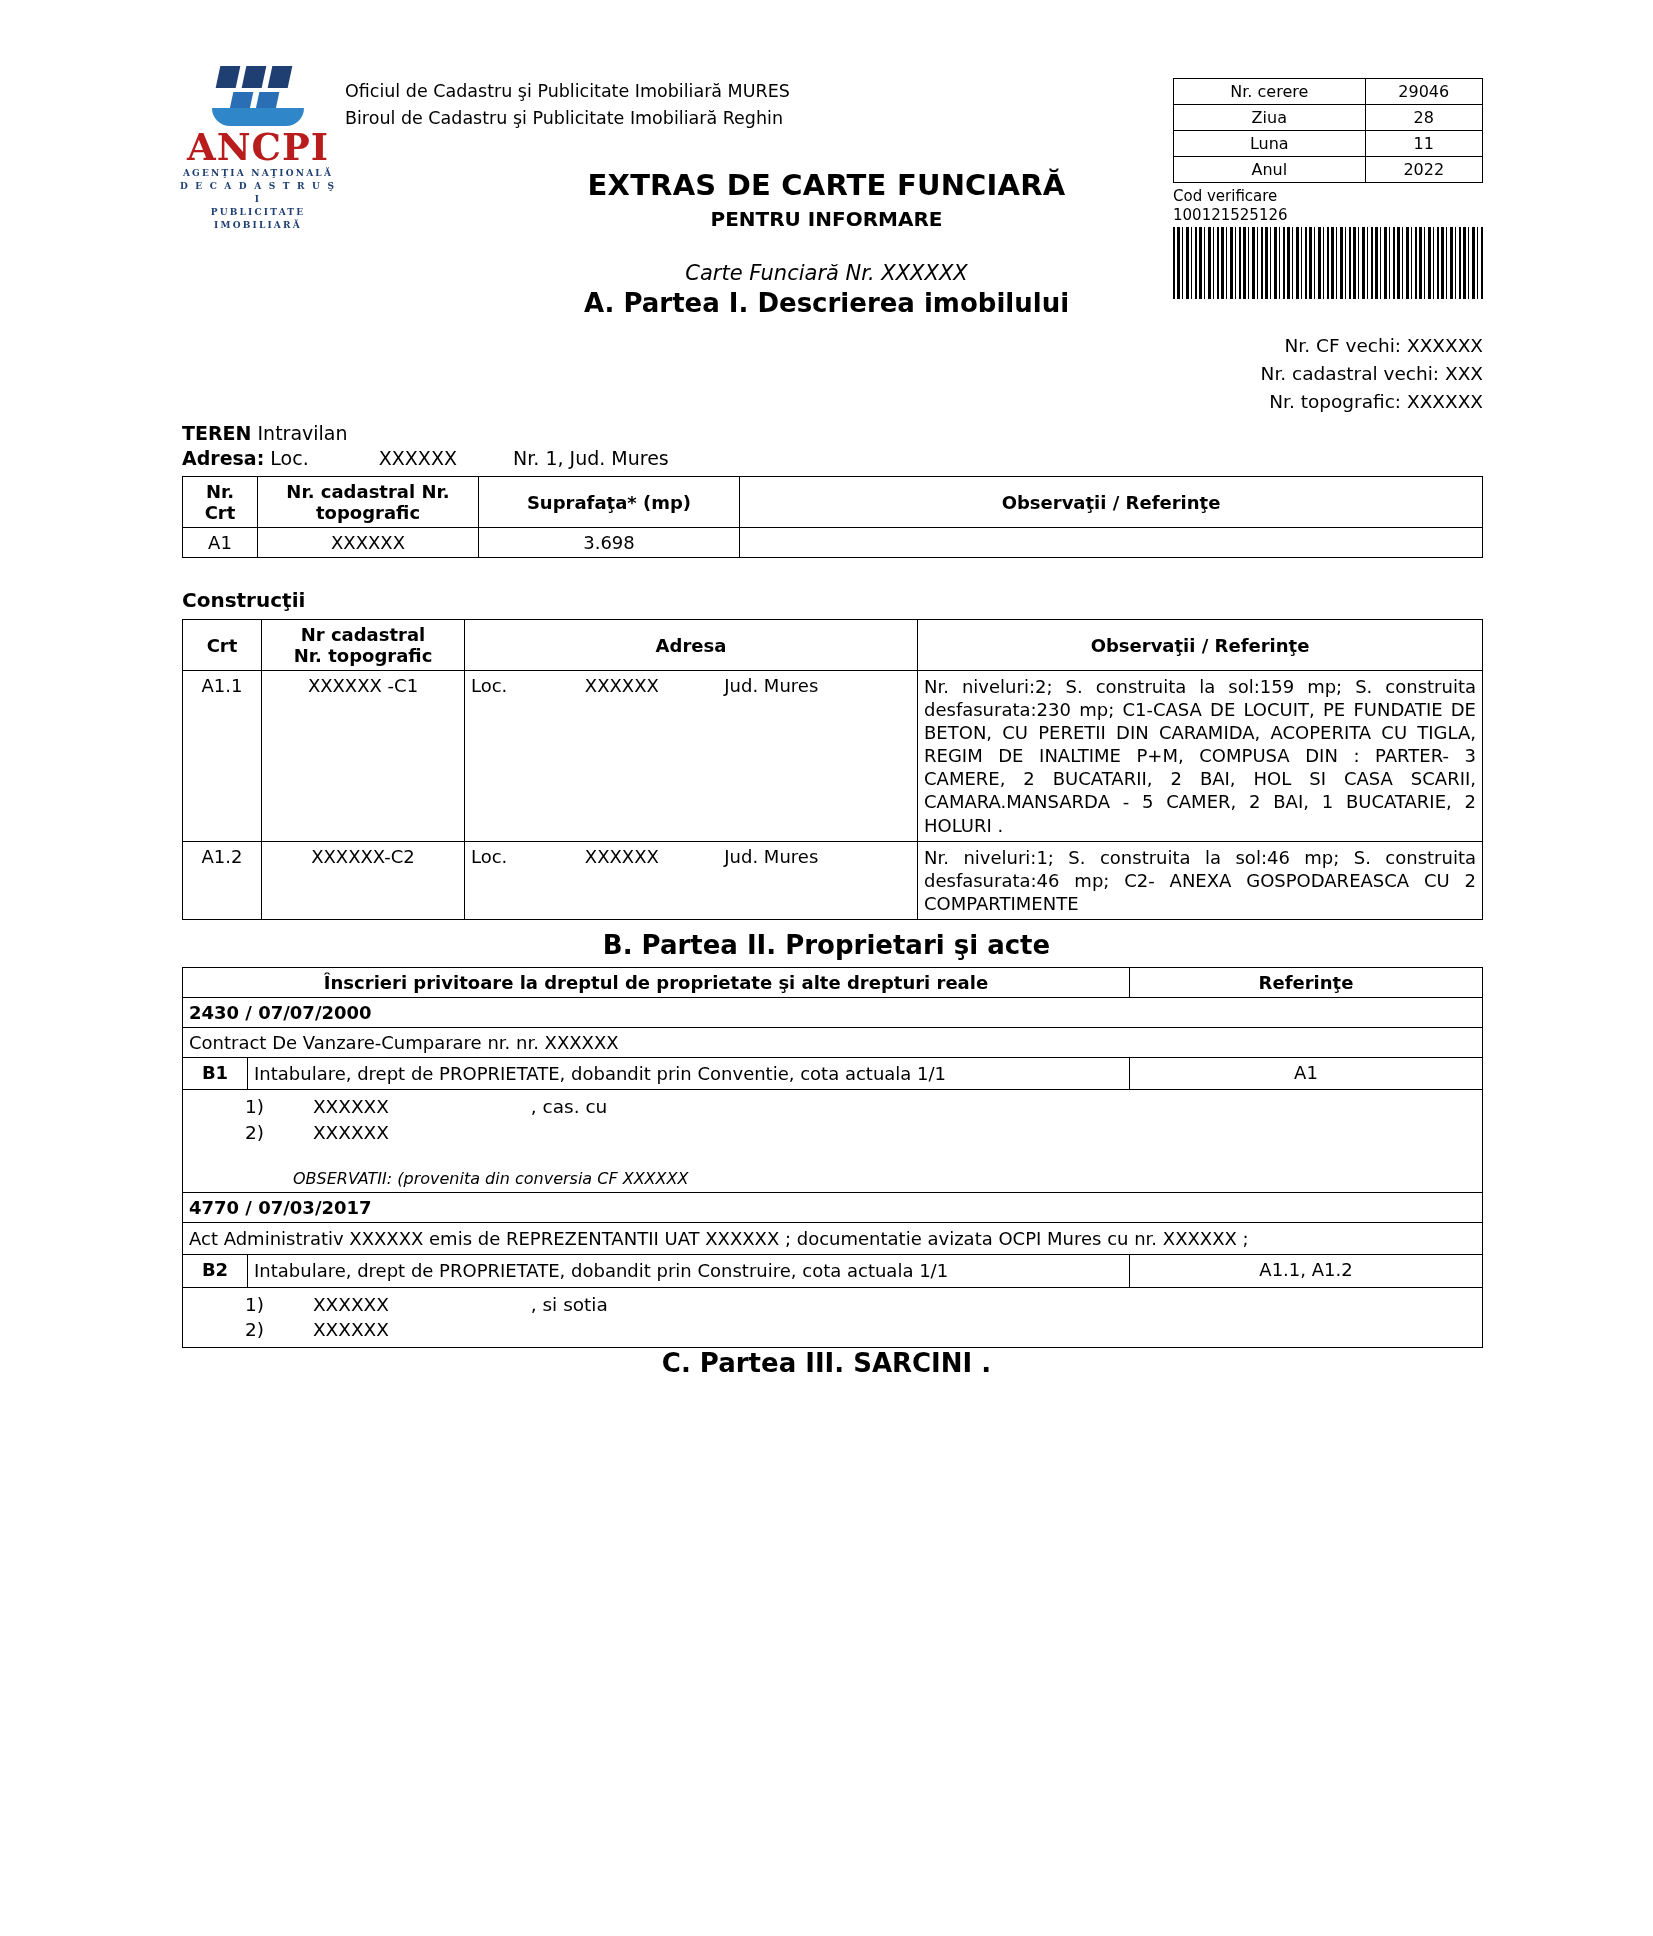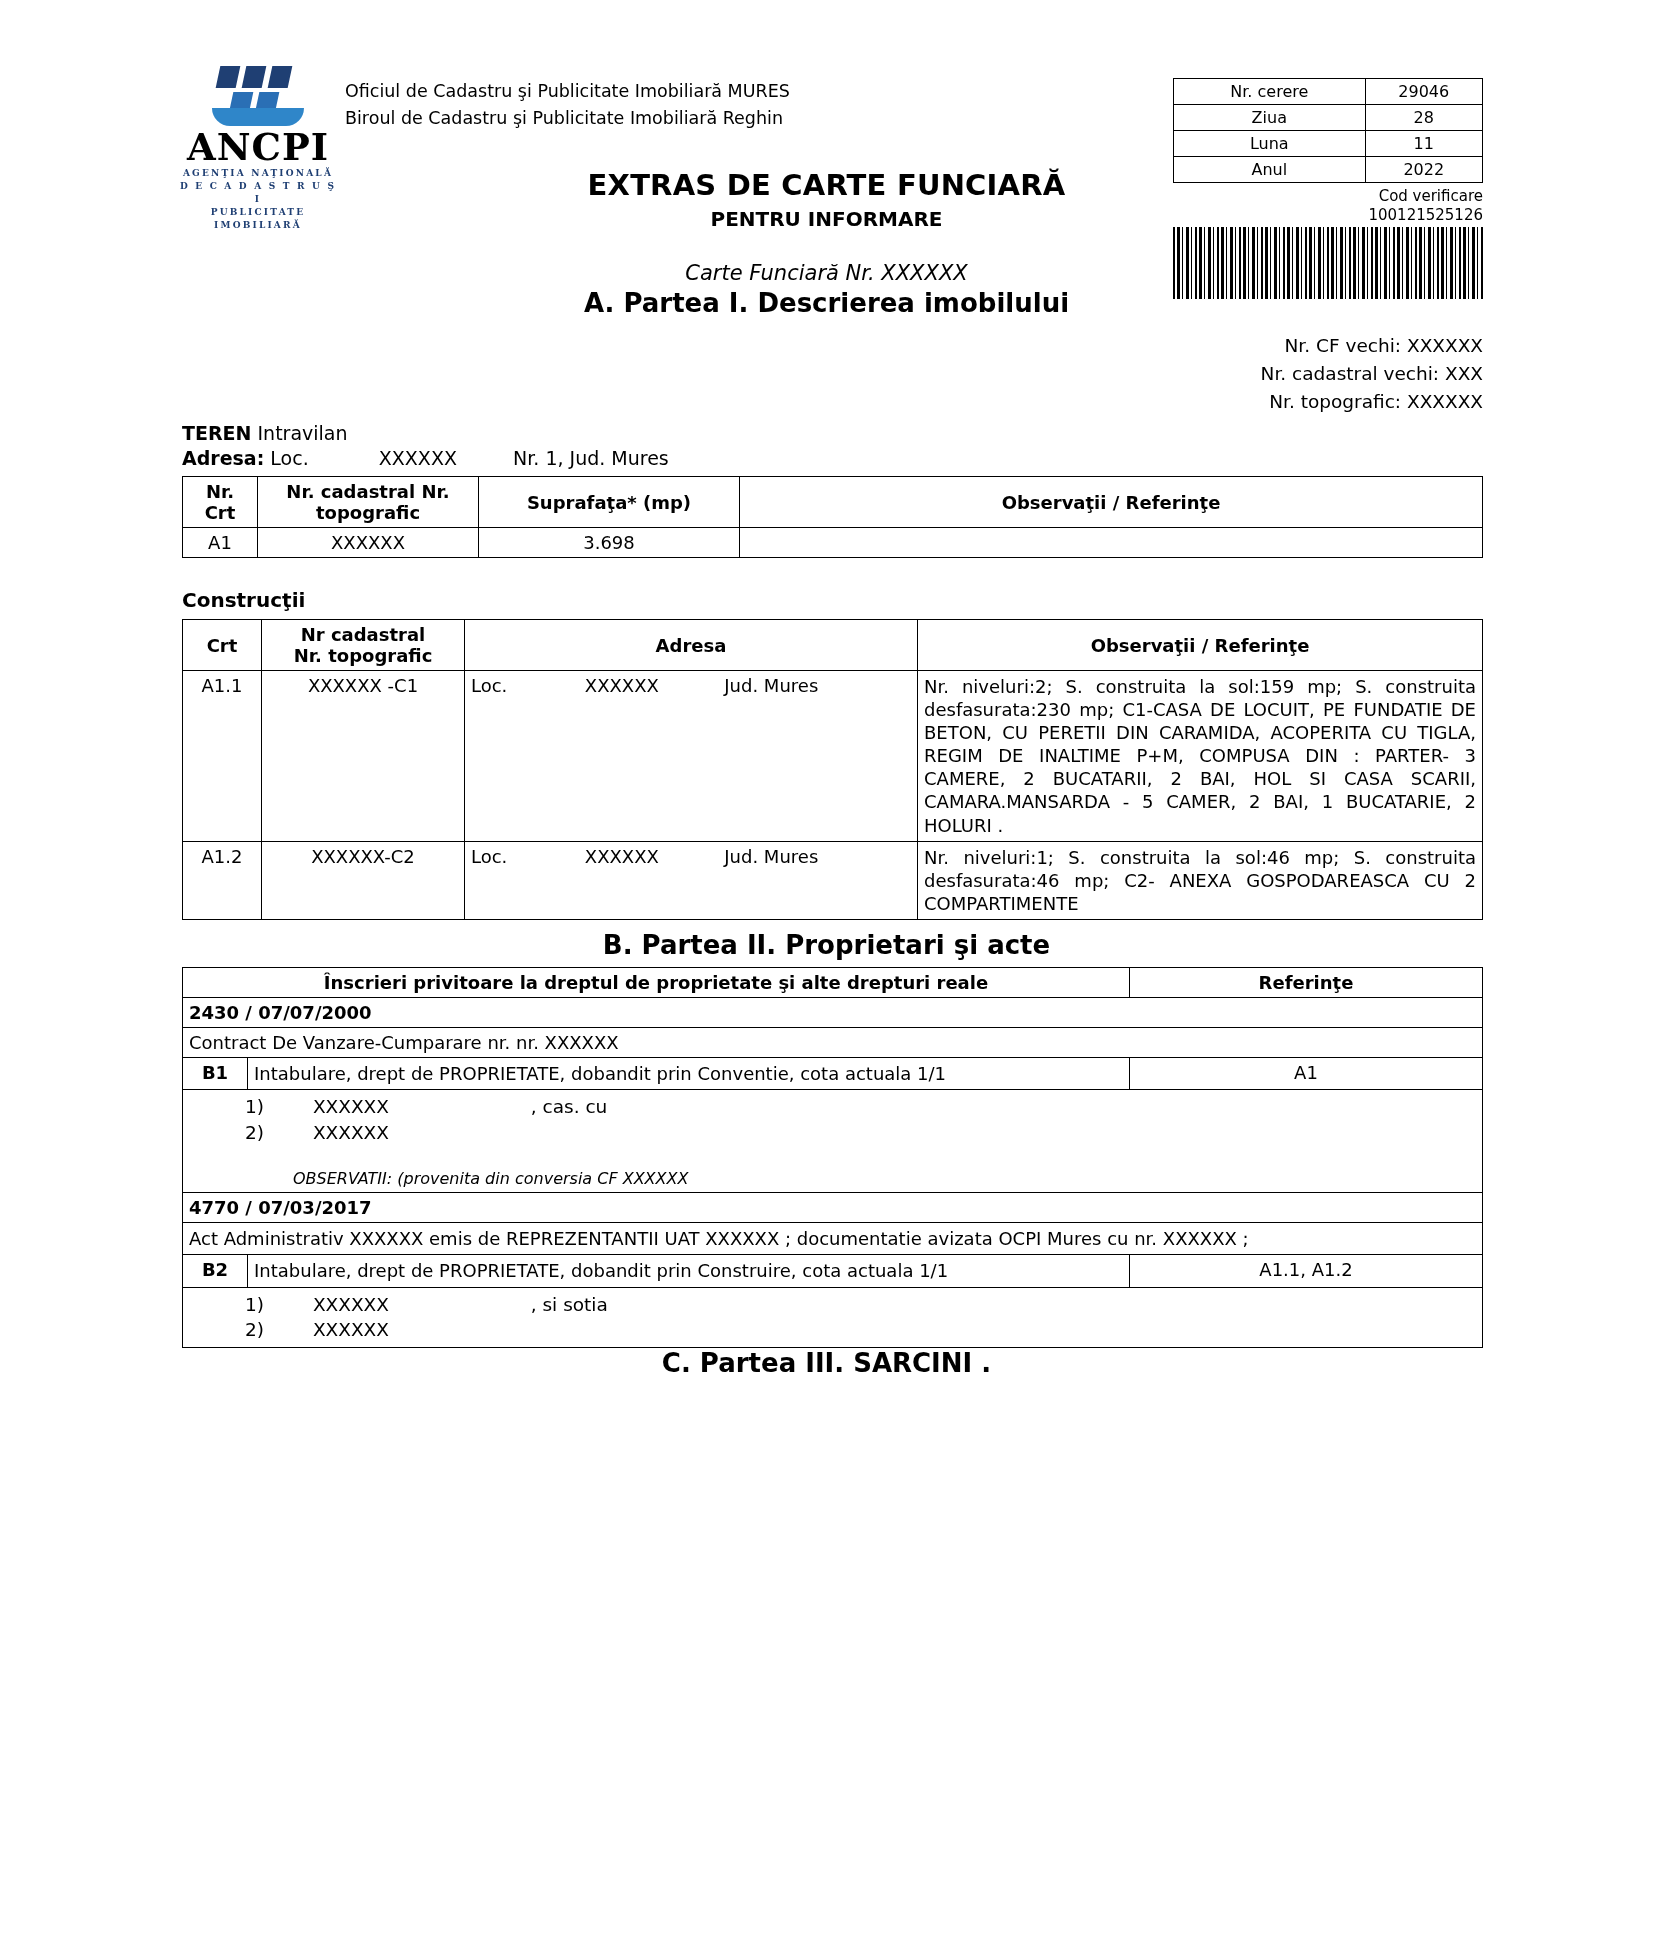--- a/index.html
+++ b/index.html
@@ -55,21 +55,21 @@
     left: 2px; top: 46px;
     width: 92px; height: 18px;
     border-radius: 0 0 46px 46px;
     background: #2f86c9;
   }
   .logo-name {
     font-family: "DejaVu Serif", "Liberation Serif", serif;
     font-size: 37px;
     font-weight: bold;
     letter-spacing: 1px;
-    color: #000000;
+    color: #b91c1c;
     margin-top: 4px;
     line-height: 1.05;
   }
   .logo-sub1, .logo-sub2, .logo-sub3 {
     font-family: "DejaVu Serif", "Liberation Serif", serif;
     font-size: 9px;
     font-weight: bold;
     letter-spacing: 2.2px;
     color: #1f3f73;
     line-height: 1.45;
@@ -120,21 +120,21 @@
   .req-table td {
     border: 1px solid #000;
     font-size: 16px;
     padding: 3px 4px;
     text-align: center;
     height: 19px;
   }
   .req-table td.label { width: 62%; }
   .req-table td.value { font-weight: normal; }
   .cod-ver {
-    text-align: right;
+    text-align: left;
     font-size: 15px;
     margin-top: 4px;
     line-height: 1.25;
   }
   .barcode {
     margin-top: 2px;
     height: 72px;
     width: 100%;
     background-image: repeating-linear-gradient(
       to right,

